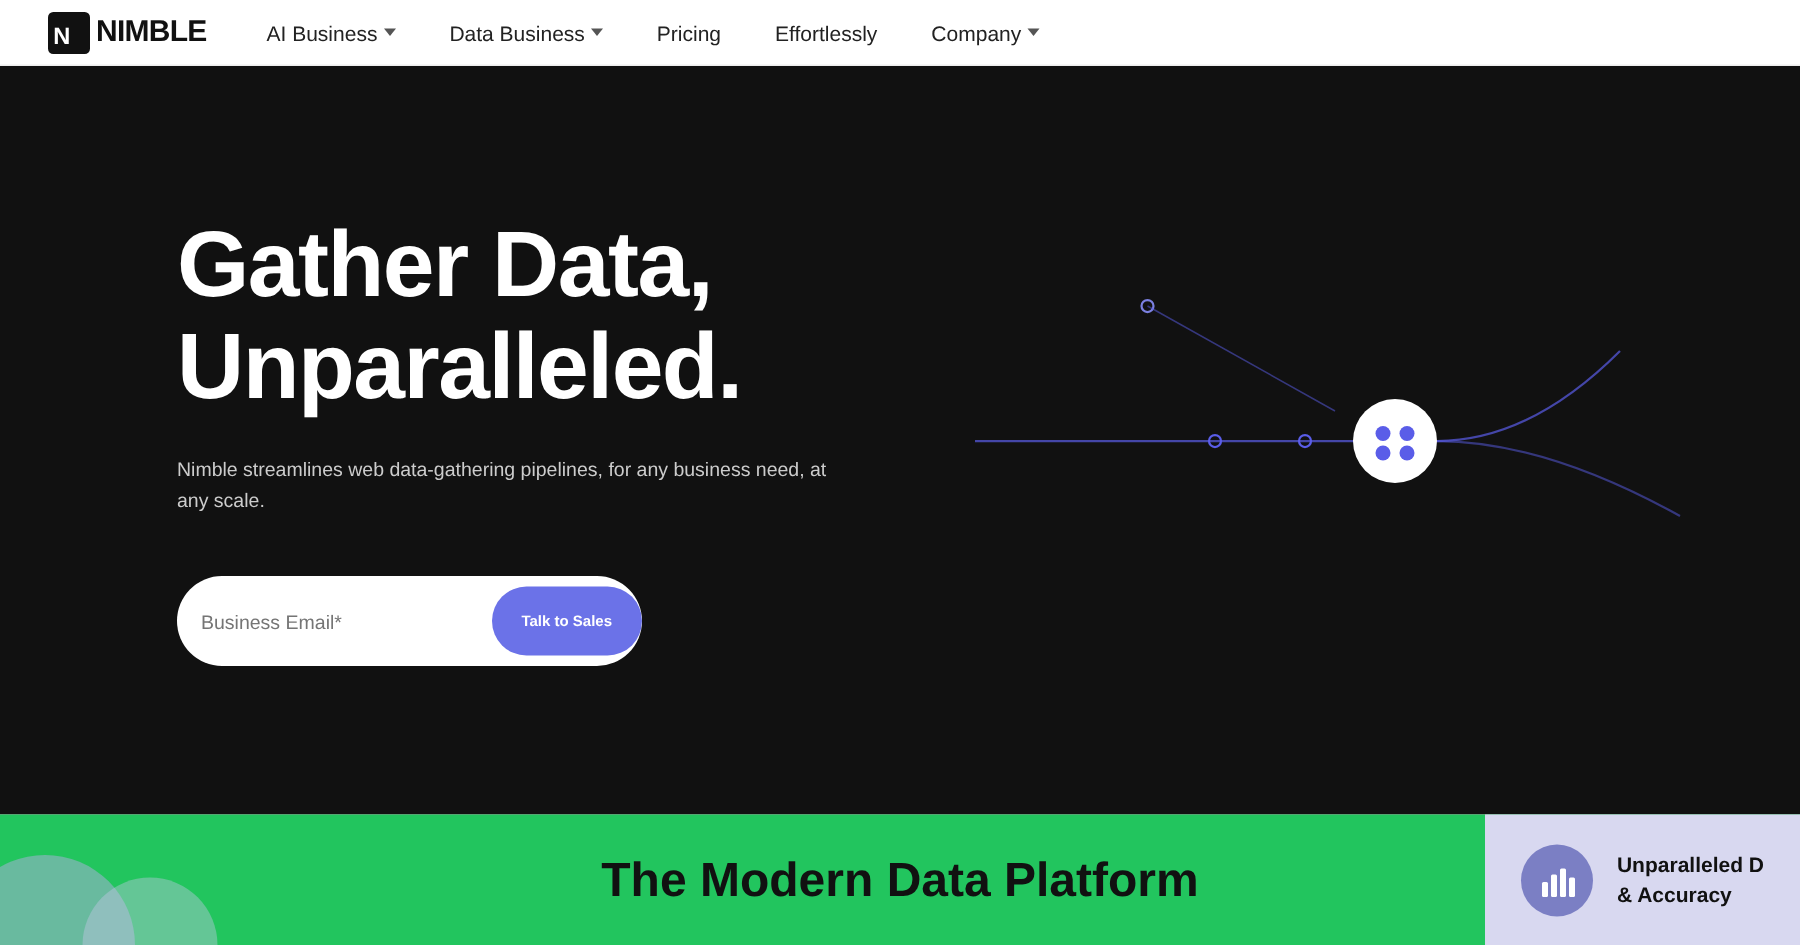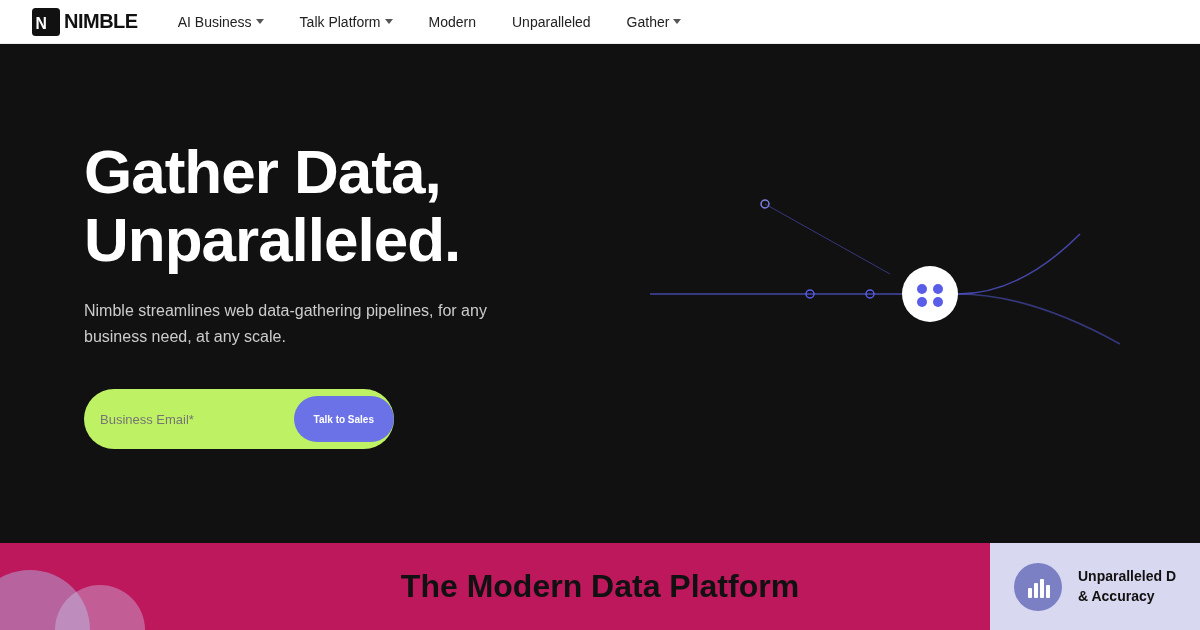--- a/index.html
+++ b/index.html
@@ -57,43 +57,43 @@
     
     .hero {
       height: 499px;
       background: #111;
       position: relative;
       overflow: hidden;
       display: flex;
       align-items: center;
     }
     .hero-content {
-      padding-left: 84px;
+      padding-left: 118px;
       z-index: 2;
       position: relative;
     }
     .hero-headline {
       color: #fff;
       font-size: 62px;
       font-weight: 700;
       line-height: 1.1;
       margin-bottom: 24px;
       letter-spacing: -1px;
     }
     .hero-sub {
       color: #ccc;
-      font-size: 16px;
+      font-size: 13px;
       line-height: 1.6;
       max-width: 440px;
       margin-bottom: 40px;
     }
     .hero-form {
       display: flex;
       align-items: center;
-      background: #bef264;
+      background: #ffffff;
       border-radius: 30px;
       overflow: hidden;
       width: 310px;
       height: 60px;
       padding-left: 16px;
     }
     .hero-input {
       border: none;
       outline: none;
       flex: 1;
@@ -120,21 +120,21 @@
       right: 0;
       top: 50%;
       transform: translateY(-50%);
       width: 600px;
       height: 300px;
     }
 
     
     .bottom-strip {
       height: 87px;
-      background: #be185d;
+      background: #22c55e;
       display: flex;
       align-items: center;
       padding: 0 32px;
       position: relative;
     }
     .bottom-strip-title {
       font-size: 32px;
       font-weight: 700;
       color: #111;
       position: absolute;
@@ -182,37 +182,37 @@
   </div>
   <ul class="nav-links">
     <li>
       <a href="#">
         <span>AI Business</span>
         <span class="chevron-down"></span>
       </a>
     </li>
     <li>
       <a href="#">
-        <span>Talk Platform</span>
+        <span>Data Business</span>
         <span class="chevron-down"></span>
       </a>
     </li>
     <li>
       <a href="#">
-        <span>Modern</span>
-      </a>
-    </li>
-    <li>
-      <a href="#">
-        <span>Unparalleled</span>
-      </a>
-    </li>
-    <li>
-      <a href="#">
-        <span>Gather</span>
+        <span>Pricing</span>
+      </a>
+    </li>
+    <li>
+      <a href="#">
+        <span>Effortlessly</span>
+      </a>
+    </li>
+    <li>
+      <a href="#">
+        <span>Company</span>
         <span class="chevron-down"></span>
       </a>
     </li>
   </ul>
 </nav>
 
 <section class="hero">
   <div class="hero-content">
     <h1 class="hero-headline">
       <span>Gather Data,</span><br>

